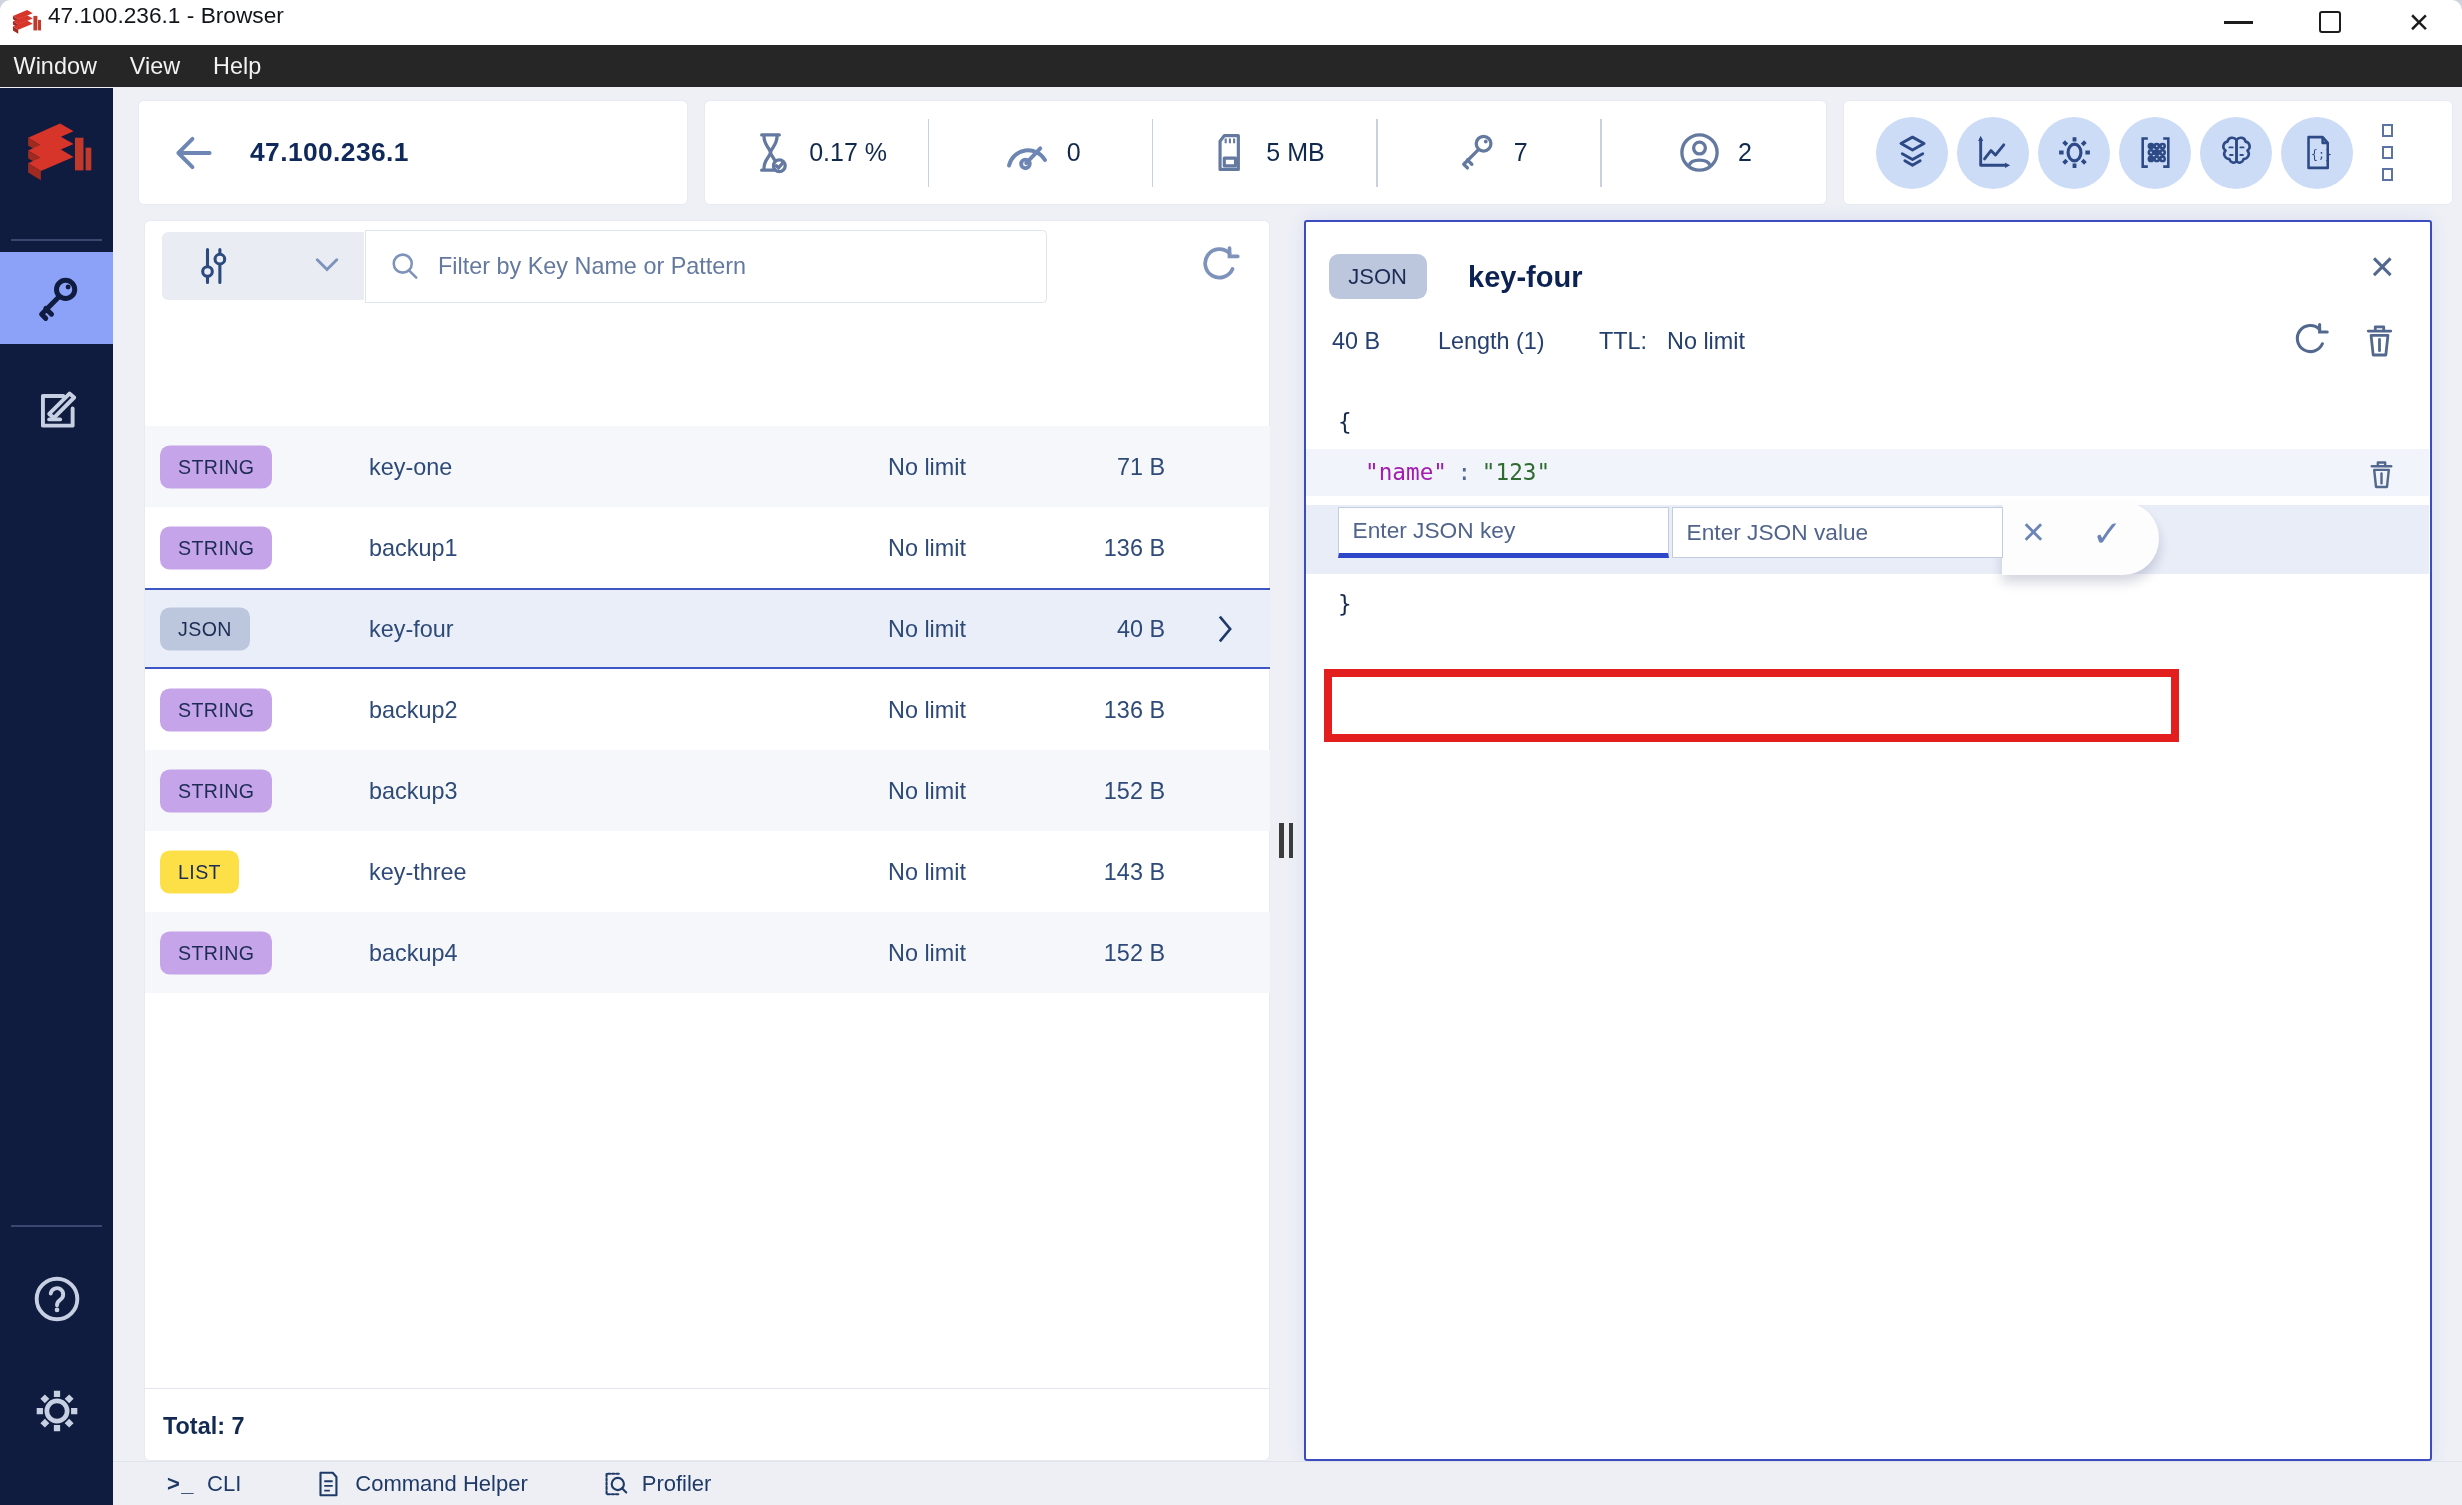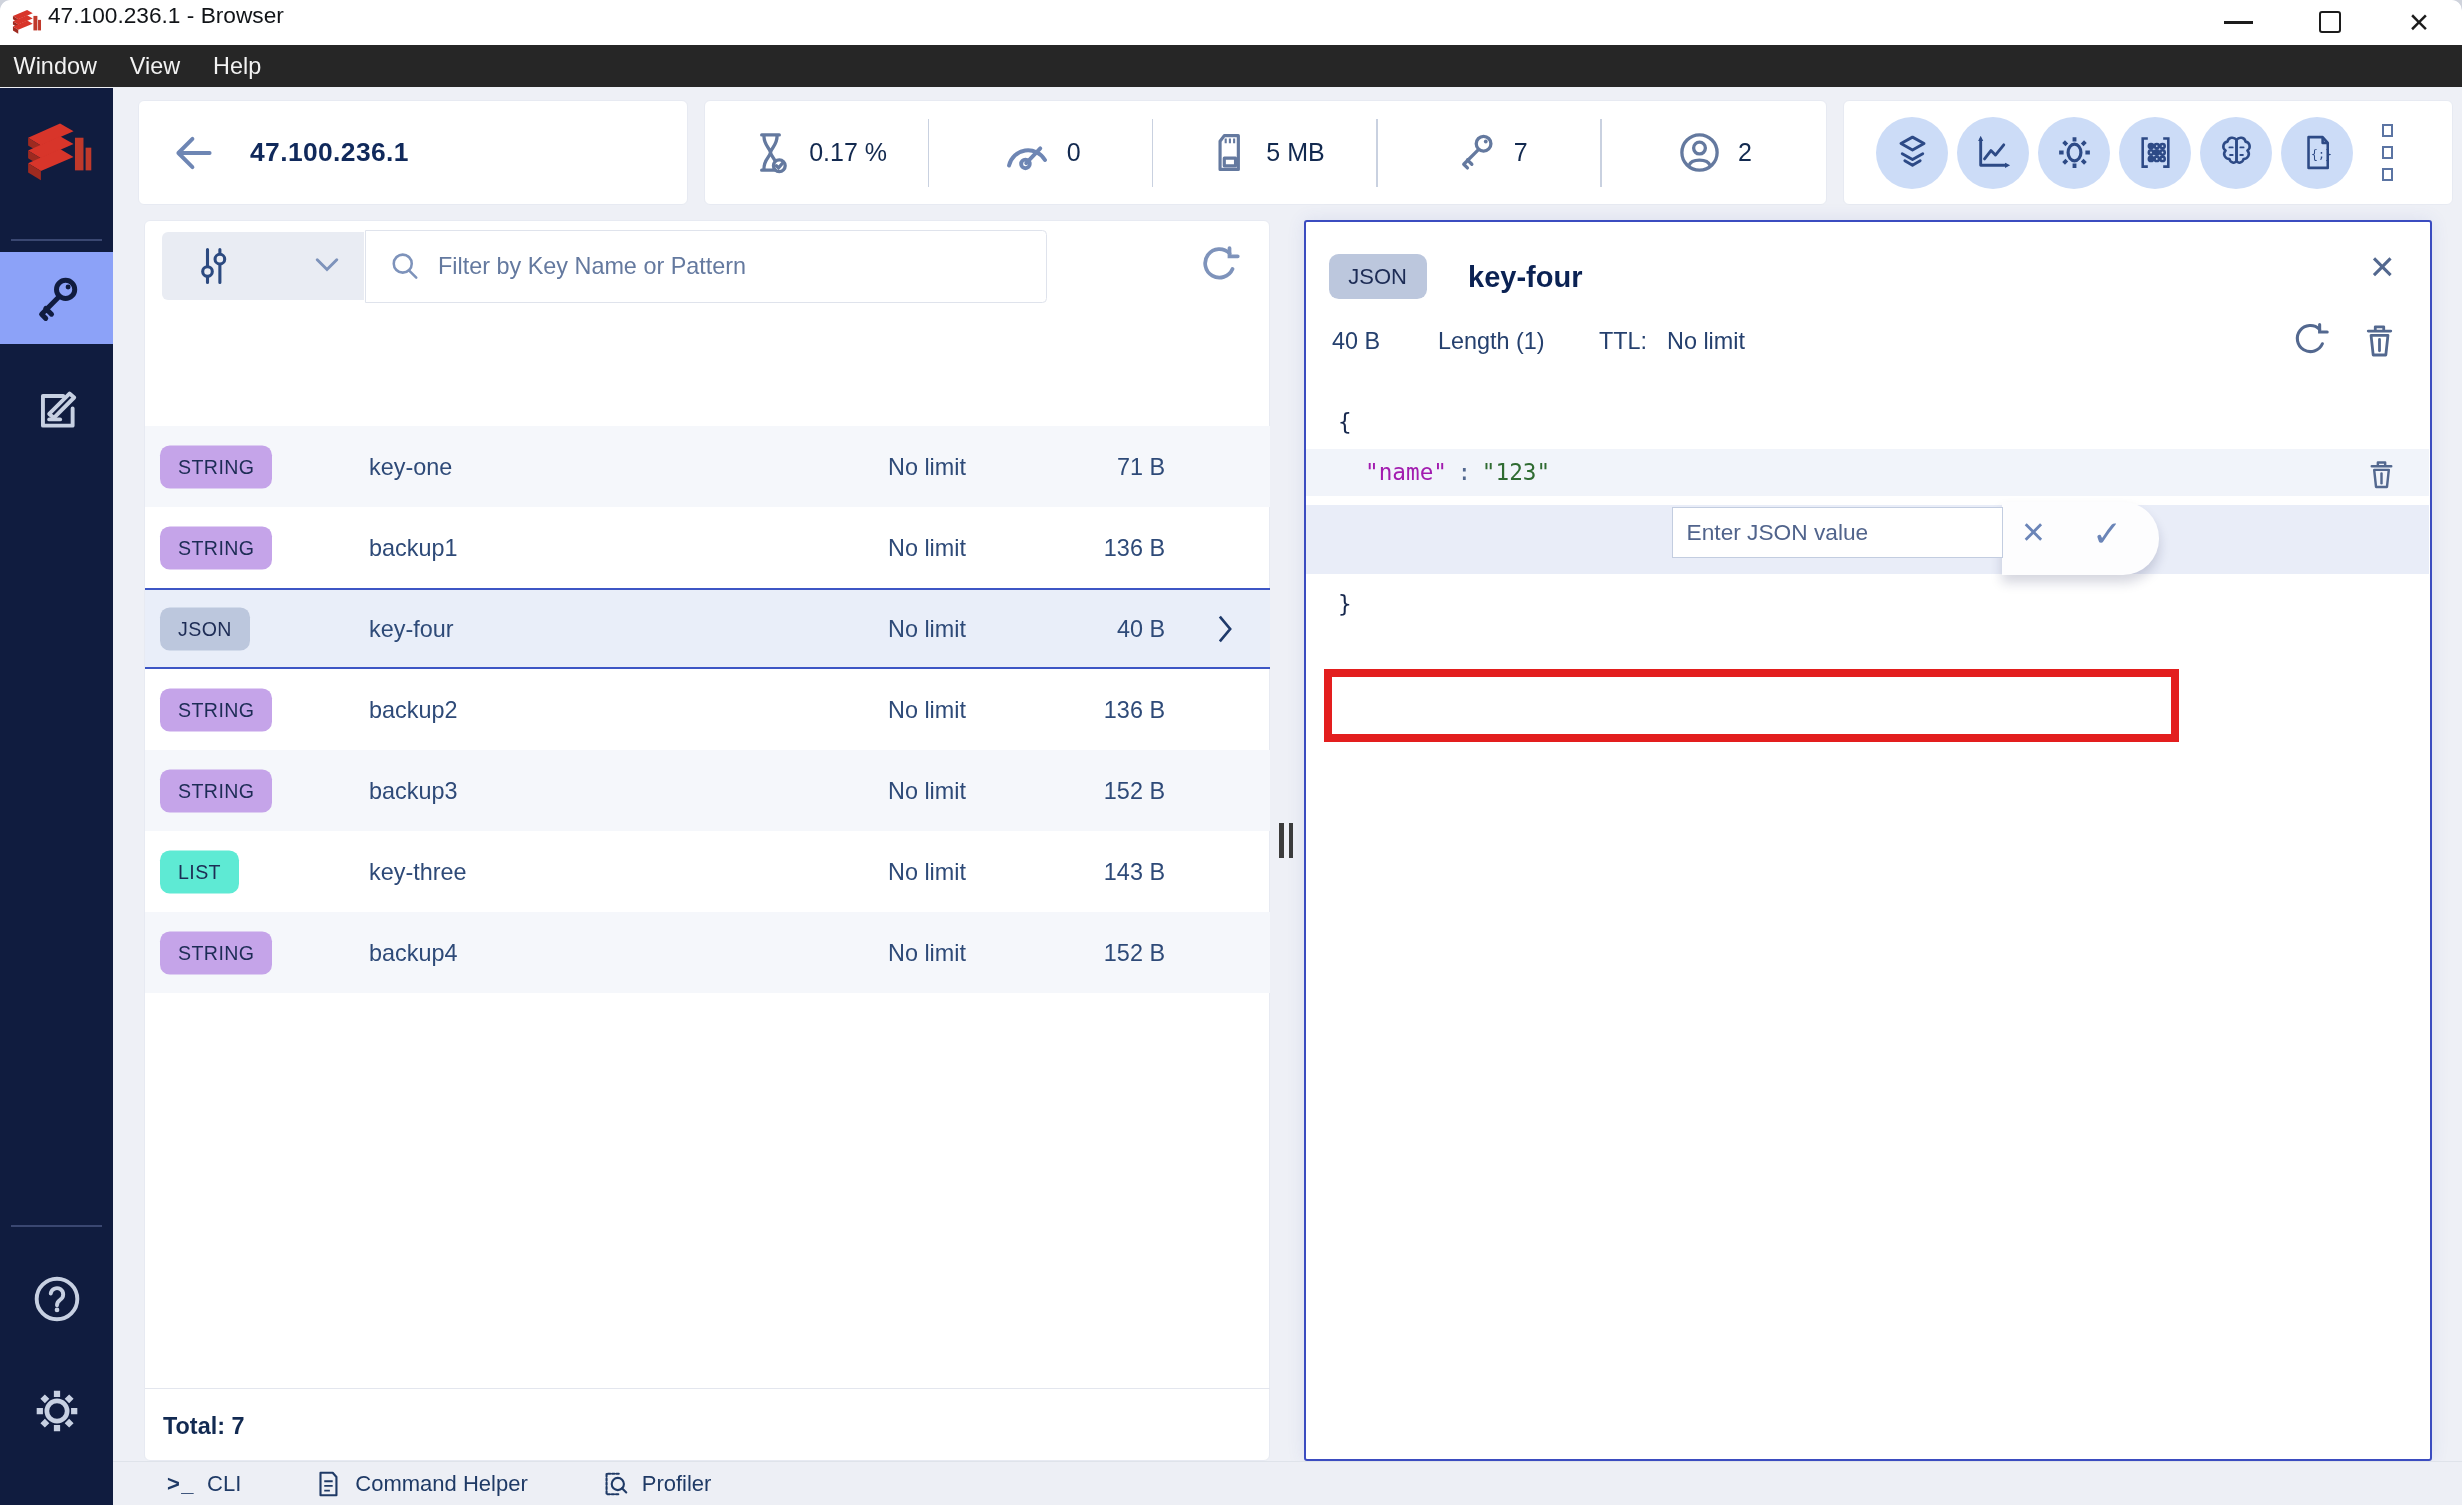--- a/index.html
+++ b/index.html
@@ -346,21 +346,21 @@
 
   </div>
         <div class="krow odd">
     <span class="badge" style="background: rgb(197, 164, 233);">STRING</span>
     <span class="kname">backup3</span>
     <span class="kttl">No limit</span>
     <span class="ksize">152 B</span>
 
   </div>
         <div class="krow">
-    <span class="badge" style="background: #5eead4;">LIST</span>
+    <span class="badge" style="background: #fde047;">LIST</span>
     <span class="kname">key-three</span>
     <span class="kttl">No limit</span>
     <span class="ksize">143 B</span>
 
   </div>
         <div class="krow odd">
     <span class="badge" style="background: rgb(197, 164, 233);">STRING</span>
     <span class="kname">backup4</span>
     <span class="kttl">No limit</span>
     <span class="ksize">152 B</span>
@@ -404,20 +404,21 @@
       <div class="j-line j-field">
         <span class="j-key">"name"</span><span class="j-colon">:</span><span class="j-val">"123"</span>
         <svg class="row-trash" width="39" height="39" viewBox="0 0 64 64" fill="none" stroke="#53688f" stroke-width="4" stroke-linecap="round" stroke-linejoin="round">
           <path d="M16 20 h32 M26 20 v-6 h12 v6"></path>
             <path d="M20 26 h24 l-3 28 h-18 z"></path>
             <path d="M32 32 v16"></path>
         </svg>
       </div>
       <div class="editor-band">
         <div class="editor-pill"></div>
+        <input class="ed-input ed-key" placeholder="Enter JSON key" style="">
         <input class="ed-input ed-val" placeholder="Enter JSON value" style="">
         <button class="ed-cancel">×</button>
         <button class="ed-apply">✓</button>
       </div>
       <div class="j-line" style="margin-top:7.6px">}</div>
       <div class="annotation"></div>
     </div>
   </div>
 
   <div class="footer">

